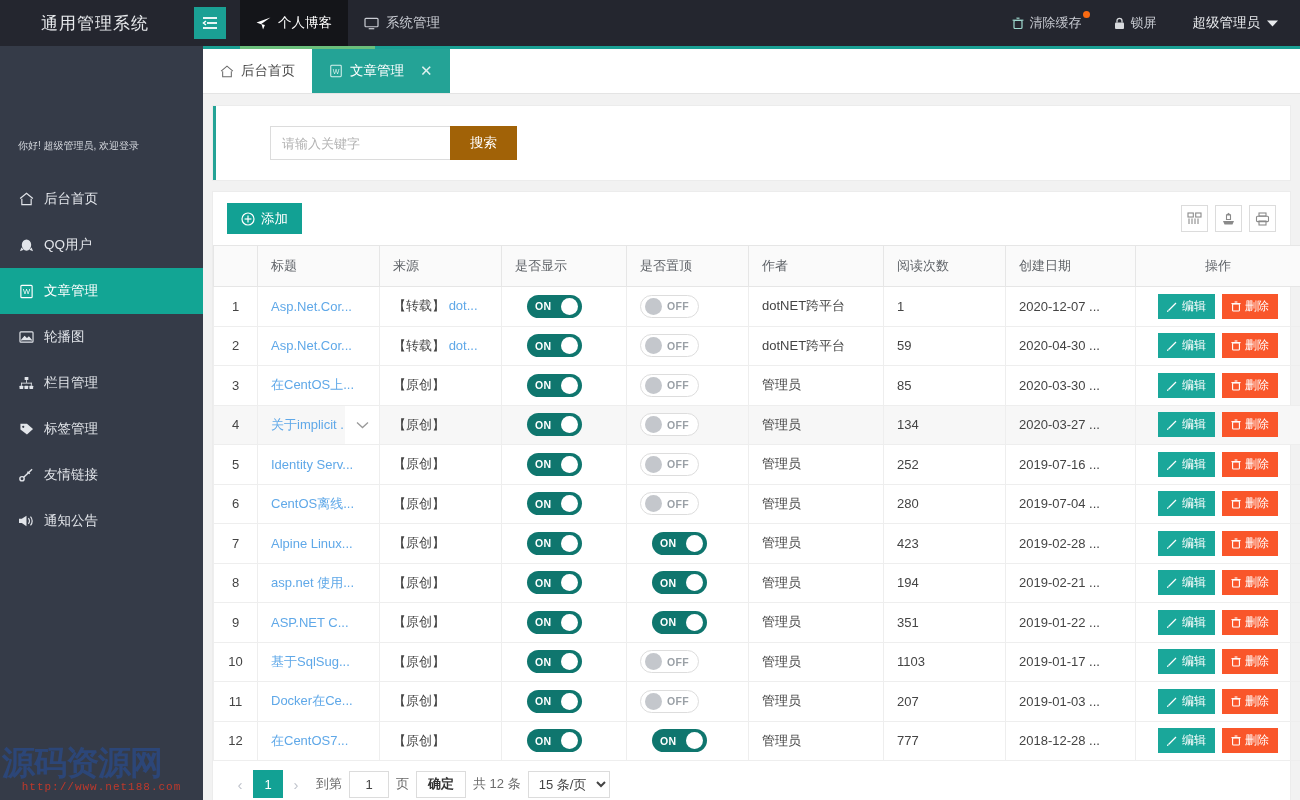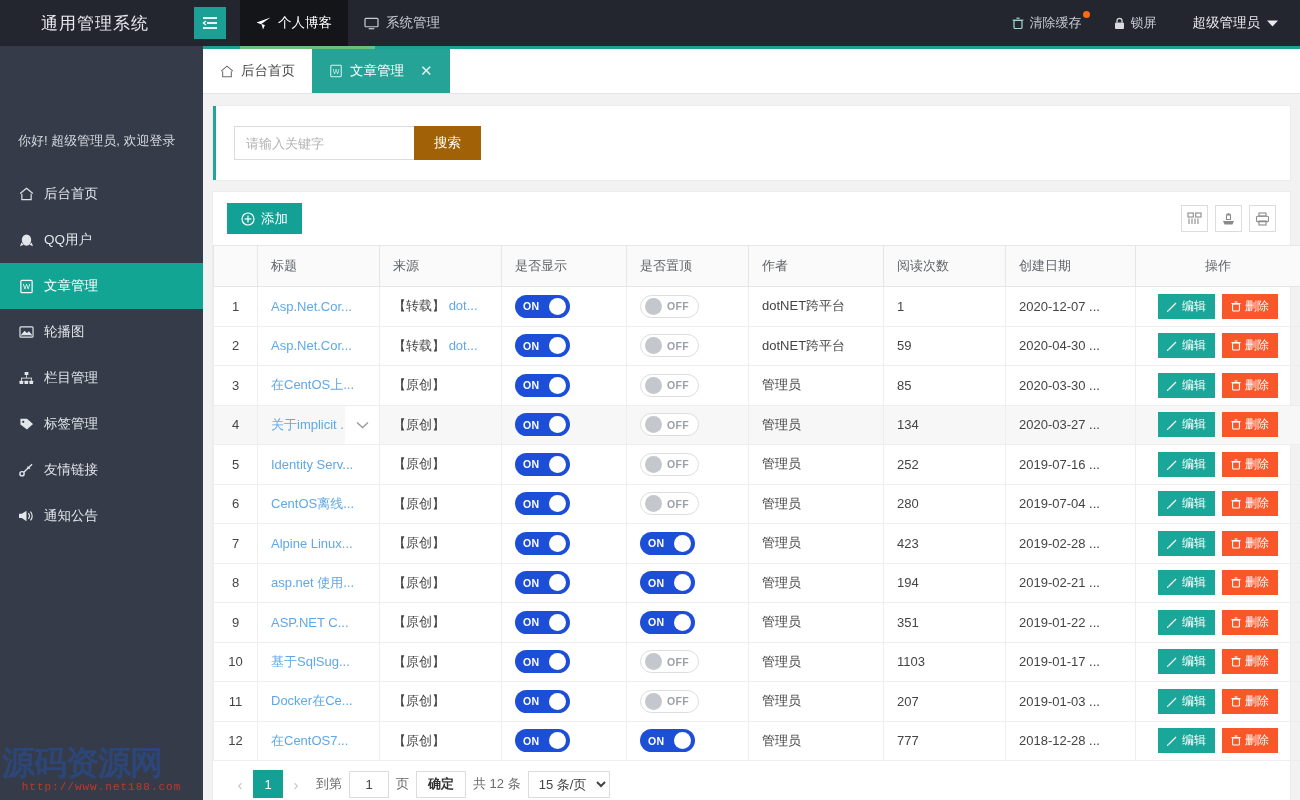--- a/index.html
+++ b/index.html
@@ -55,21 +55,21 @@
     position: absolute; top: 0; height: 3px; background: #6bbf7b;
     left: 240px; width: 135px;
   }
 
   
   .sidebar {
     position: absolute; top: 46px; left: 0; width: 203px; height: 754px;
     background: #353b48;
   }
   .greeting {
-    color: #d5d8de; font-size: 13px; padding: 65px 0 0 18px; line-height: 20px; margin-top: 20px;
+    color: #d5d8de; font-size: 10px; padding: 90px 0 0 18px; line-height: 20px;
   }
   .side-list { margin-top: 20px; }
   .side-item {
     display: flex; align-items: center; gap: 10px; height: 46px;
     padding-left: 18px; color: #e2e5ea; font-size: 13.5px; cursor: pointer;
   }
   .side-item.active { background: #12a594; color: #ffffff; }
   .side-icon { width: 16px; display: inline-flex; justify-content: center; align-items: center; }
   .watermark {
     position: absolute; left: 0; bottom: 0; width: 203px; height: 62px;
@@ -105,21 +105,21 @@
     margin-left: auto; display: flex; align-items: center; gap: 6px;
     padding: 0 16px; font-size: 13.5px; color: #555; cursor: pointer;
     border-left: 1px solid #e4e4e4;
   }
 
   
   .panel {
     background: #ffffff; margin: 12px 10px 0 10px;
     border-left: 3px solid #24a396; box-shadow: 0 0 0 1px #ececec;
   }
-  .search-row { display: flex; align-items: center; padding: 20px 18px; gap: 0; }
+  .search-row { display: flex; align-items: center; padding: 20px 18px; gap: 0; margin-left: 36px; }
   .search-input {
     width: 180px; height: 34px; border: 1px solid #dcdcdc; border-right: none;
     padding: 0 11px; font-size: 13px; color: #333; outline: none; background: #fff;
     font-family: "Liberation Sans", sans-serif;
   }
   .search-input::placeholder { color: #b3b3b3; }
   .search-btn {
     height: 34px; padding: 0 20px; background: #a16207; color: #fff;
     border: none; font-size: 13.5px; cursor: pointer;
     font-family: "Liberation Sans", sans-serif;
@@ -176,21 +176,21 @@
     position: absolute; right: -13px; top: -10px; width: 34px; height: 39px;
     background: #fff; display: flex; align-items: center; justify-content: center;
     color: #999; font-size: 11px; cursor: pointer;
   }
 
   
   .sw {
     display: inline-flex; align-items: center; height: 23px; border-radius: 12px;
     padding: 0 3px; min-width: 55px; cursor: pointer; user-select: none;
   }
-  .sw.on { background: #1d4ed8; color: #fff; justify-content: flex-start; gap: 8px; }
+  .sw.on { background: #0f766e; color: #fff; justify-content: flex-start; gap: 8px; margin-left: 12px; }
   .sw.off { background: #fff; border: 1px solid #dddddd; color: #9aa0a6; justify-content: flex-start; gap: 5px; }
   .sw .knob { width: 17px; height: 17px; border-radius: 50%; background: #fff; }
   .sw.off .knob { background: #c4c7cc; }
   .sw .lbl { font-size: 10.5px; font-weight: bold; letter-spacing: .3px; }
   .sw.on .lbl { order: 0; padding-left: 5px; }
   .sw.on .knob { order: 1; margin-left: 2px; }
   .sw.off .knob { order: 0; margin-left: 1px; }
   .sw.off .lbl { order: 1; padding-right: 6px; }
 
   

